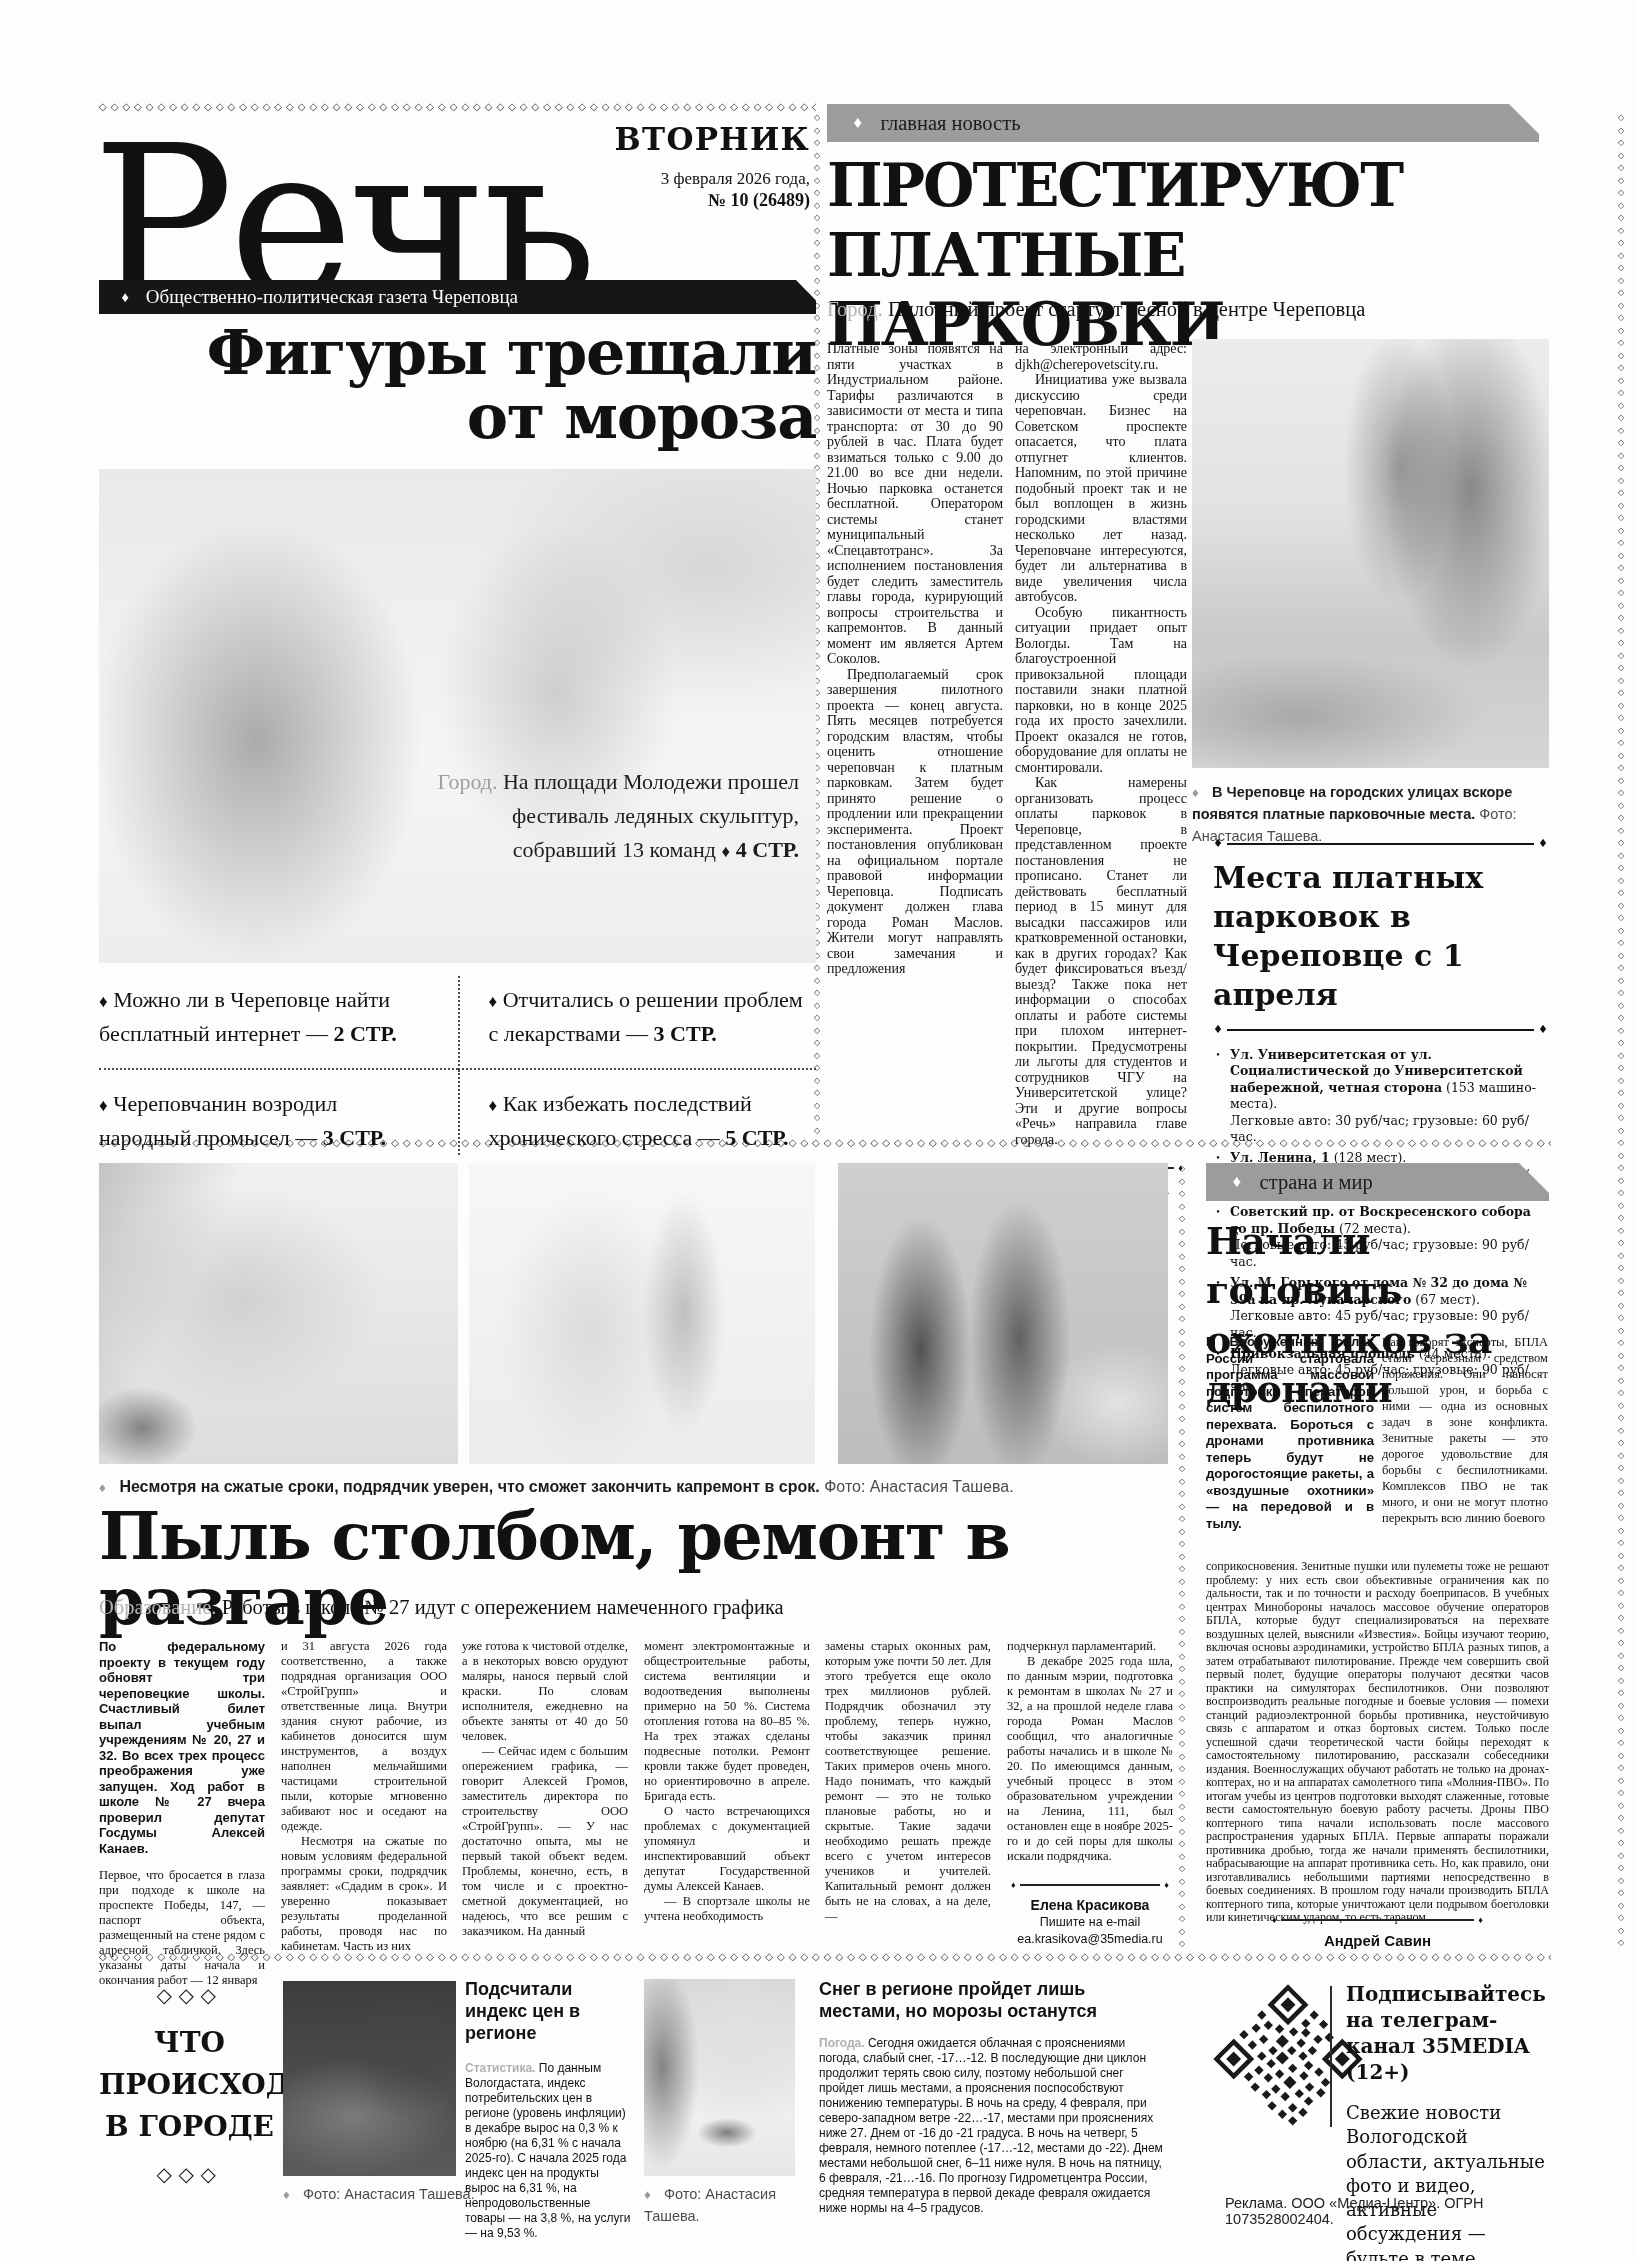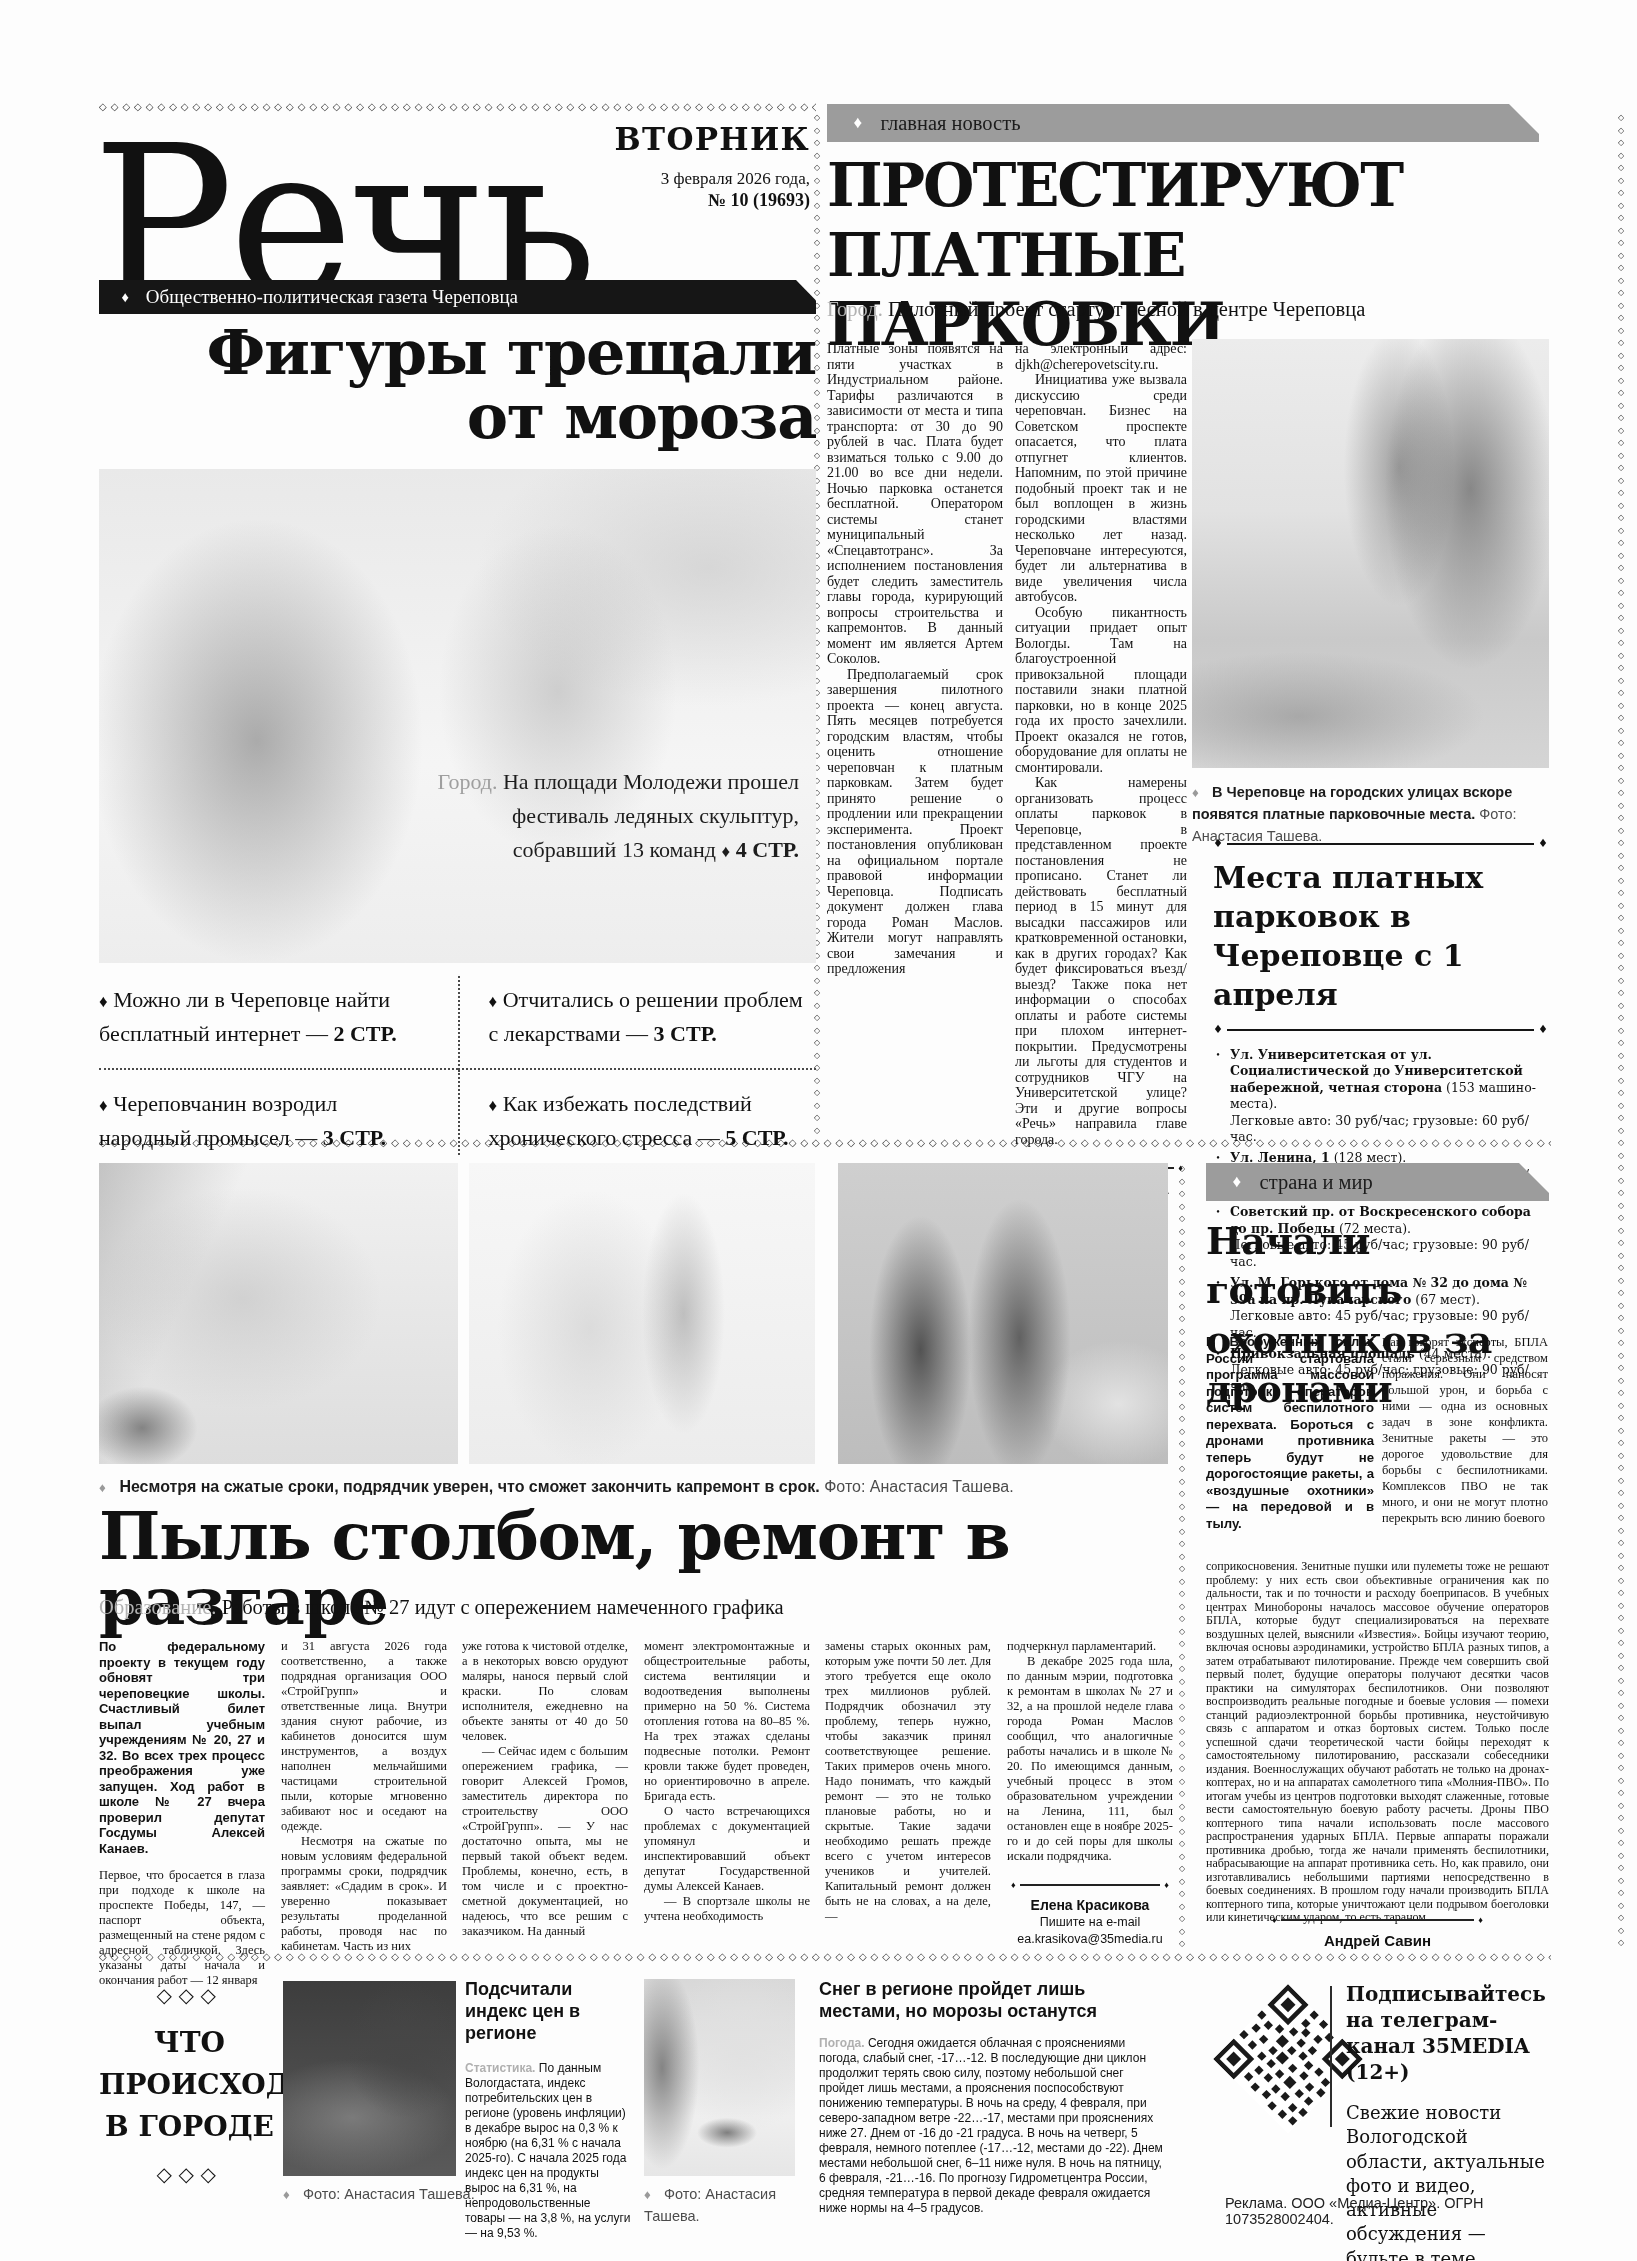--- a/index.html
+++ b/index.html
@@ -190,21 +190,21 @@
   <div class="hdots" style="left:99px;top:1136px;width:1452px;">◇◇◇◇◇◇◇◇◇◇◇◇◇◇◇◇◇◇◇◇◇◇◇◇◇◇◇◇◇◇◇◇◇◇◇◇◇◇◇◇◇◇◇◇◇◇◇◇◇◇◇◇◇◇◇◇◇◇◇◇◇◇◇◇◇◇◇◇◇◇◇◇◇◇◇◇◇◇◇◇◇◇◇◇◇◇◇◇◇◇◇◇◇◇◇◇◇◇◇◇◇◇◇◇◇◇◇◇◇◇◇◇◇◇◇◇◇◇◇◇◇◇◇◇◇◇◇◇◇◇◇◇◇◇◇◇◇◇◇◇◇◇◇◇◇◇◇◇◇◇◇◇◇◇◇◇◇◇◇◇</div>
   <div class="hdots" style="left:99px;top:1950px;width:1452px;">◇◇◇◇◇◇◇◇◇◇◇◇◇◇◇◇◇◇◇◇◇◇◇◇◇◇◇◇◇◇◇◇◇◇◇◇◇◇◇◇◇◇◇◇◇◇◇◇◇◇◇◇◇◇◇◇◇◇◇◇◇◇◇◇◇◇◇◇◇◇◇◇◇◇◇◇◇◇◇◇◇◇◇◇◇◇◇◇◇◇◇◇◇◇◇◇◇◇◇◇◇◇◇◇◇◇◇◇◇◇◇◇◇◇◇◇◇◇◇◇◇◇◇◇◇◇◇◇◇◇◇◇◇◇◇◇◇◇◇◇◇◇◇◇◇◇◇◇◇◇◇◇◇◇◇◇◇◇◇◇</div>
   <div class="vdots" style="left:814px;top:112px;height:1023px;">◇◇◇◇◇◇◇◇◇◇◇◇◇◇◇◇◇◇◇◇◇◇◇◇◇◇◇◇◇◇◇◇◇◇◇◇◇◇◇◇◇◇◇◇◇◇◇◇◇◇◇◇◇◇◇◇◇◇◇◇◇◇◇◇◇◇◇◇◇◇◇◇◇◇◇◇◇◇◇◇◇◇◇◇◇◇◇◇◇◇◇◇◇◇◇◇◇◇◇◇◇◇◇◇◇◇◇◇◇◇◇◇◇◇◇◇◇◇◇◇◇◇◇◇◇◇◇◇◇◇◇◇◇◇◇◇◇◇◇◇◇◇◇◇◇◇◇◇◇◇◇◇◇◇◇◇◇◇◇◇</div>
   <div class="vdots" style="left:1179px;top:1163px;height:787px;">◇◇◇◇◇◇◇◇◇◇◇◇◇◇◇◇◇◇◇◇◇◇◇◇◇◇◇◇◇◇◇◇◇◇◇◇◇◇◇◇◇◇◇◇◇◇◇◇◇◇◇◇◇◇◇◇◇◇◇◇◇◇◇◇◇◇◇◇◇◇◇◇◇◇◇◇◇◇◇◇◇◇◇◇◇◇◇◇◇◇◇◇◇◇◇◇◇◇◇◇◇◇◇◇◇◇◇◇◇◇◇◇◇◇◇◇◇◇◇◇◇◇◇◇◇◇◇◇◇◇◇◇◇◇◇◇◇◇◇◇◇◇◇◇◇◇◇◇◇◇◇◇◇◇◇◇◇◇◇◇</div>
   <div class="vdots" style="left:1618px;top:112px;height:1838px;">◇◇◇◇◇◇◇◇◇◇◇◇◇◇◇◇◇◇◇◇◇◇◇◇◇◇◇◇◇◇◇◇◇◇◇◇◇◇◇◇◇◇◇◇◇◇◇◇◇◇◇◇◇◇◇◇◇◇◇◇◇◇◇◇◇◇◇◇◇◇◇◇◇◇◇◇◇◇◇◇◇◇◇◇◇◇◇◇◇◇◇◇◇◇◇◇◇◇◇◇◇◇◇◇◇◇◇◇◇◇◇◇◇◇◇◇◇◇◇◇◇◇◇◇◇◇◇◇◇◇◇◇◇◇◇◇◇◇◇◇◇◇◇◇◇◇◇◇◇◇◇◇◇◇◇◇◇◇◇◇</div>
 
   <div class="abs mast-title">Речь</div>
   <div class="abs mast-right">
     <div class="mast-weekday">ВТОРНИК</div>
     <div class="mast-date">3 февраля 2026 года,</div>
-    <div class="mast-issue">№ 10 (19693)</div>
+    <div class="mast-issue">№ 10 (26489)</div>
   </div>
   <div class="abs tagline-bar">
     <span class="dia">♦</span>
     <span>Общественно-политическая газета Череповца</span>
   </div>
 
   <div class="abs feature-head">
       <p>Фигуры трещали</p>
       <p>от мороза</p>
     </div>

